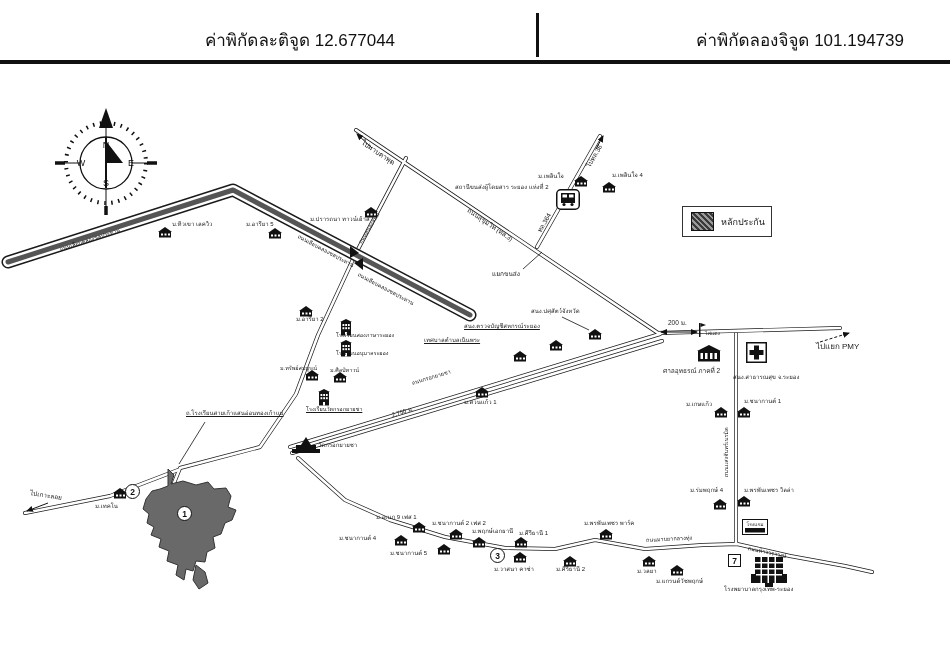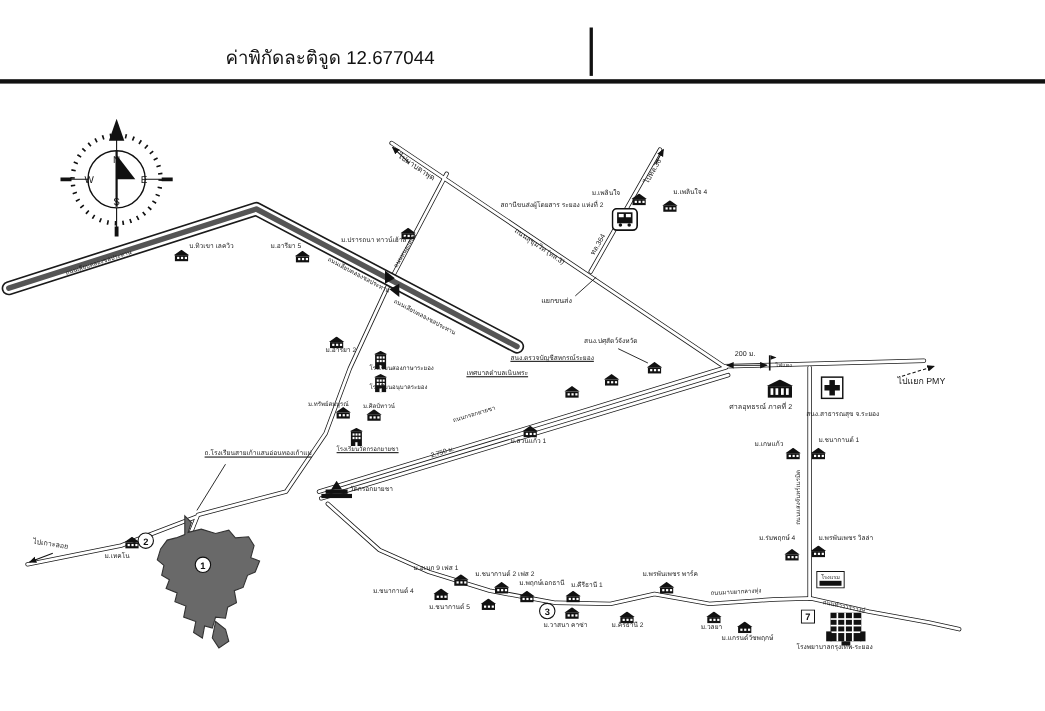--- a/index.html
+++ b/index.html
@@ -1,18 +1,18 @@
 <!DOCTYPE html>
 <html><head>
 <meta charset="utf-8">
 <style>
   html,body{margin:0;padding:0;}
   body{width:950px;height:646px;position:relative;background:#ffffff;
        font-family:"Liberation Sans","DejaVu Sans",sans-serif;color:#111;overflow:hidden;}
-  .hdr{position:absolute;top:16px;left:0;width:889px;height:58px;background:#fff;text-decoration:underline;}
+  .hdr{position:absolute;top:4px;left:0;width:889px;height:58px;background:#fff;text-decoration:underline;}
   .hdr-cell{position:absolute;top:22px;font-size:17px;white-space:nowrap;transform:translateX(-50%);}
   .hdr-div{position:absolute;left:536px;top:9px;width:3px;height:44px;background:#111;}
   .hdr-rule{position:absolute;left:0;top:56px;width:950px;height:4px;background:#111;}
   .mapwrap{position:absolute;left:0;top:0;width:950px;height:646px;}
   svg.canvas{position:absolute;left:0;top:0;}
   .overlay{position:absolute;left:0;top:0;width:950px;height:646px;}
   .lbl{position:absolute;white-space:nowrap;transform-origin:0 50%;line-height:1.15;color:#1a1a1a;}
   .ul{text-decoration:underline;}
   .marker{position:absolute;line-height:0;}
   .circ{position:absolute;width:13px;height:13px;border:1.5px solid #111;border-radius:50%;background:#fff;
@@ -426,22 +426,30 @@
         <line x1="53" y1="31" x2="53" y2="82" stroke="#111" stroke-width="2"></line>
         <polygon points="53,35 70,57 53,57" fill="#111"></polygon>
       </g>
       <text x="53" y="42" font-size="9" text-anchor="middle" fill="#111">N</text>
       <text x="53" y="80" font-size="9" text-anchor="middle" fill="#111">S</text>
       <text x="78" y="60" font-size="9" text-anchor="middle" fill="#111">E</text>
       <text x="28" y="60" font-size="9" text-anchor="middle" fill="#111">W</text>
     </svg>
   </div>
 
+  <div class="legend">
+    <span class="hatch"></span>
+    <span class="lg-text">หลักประกัน</span>
+  </div>
 </div>
 
 <div class="hdr">
   <div class="hdr-cell" style="left:300px;">
     <span>ค่าพิกัดละติจูด</span>
     <span>12.677044</span>
   </div>
+  <div class="hdr-cell" style="left:800px;">
+    <span>ค่าพิกัดลองจิจูด</span>
+    <span>101.194739</span>
+  </div>
   <div class="hdr-div"></div>
   <div class="hdr-rule"></div>
 </div>
 
 </body></html>

